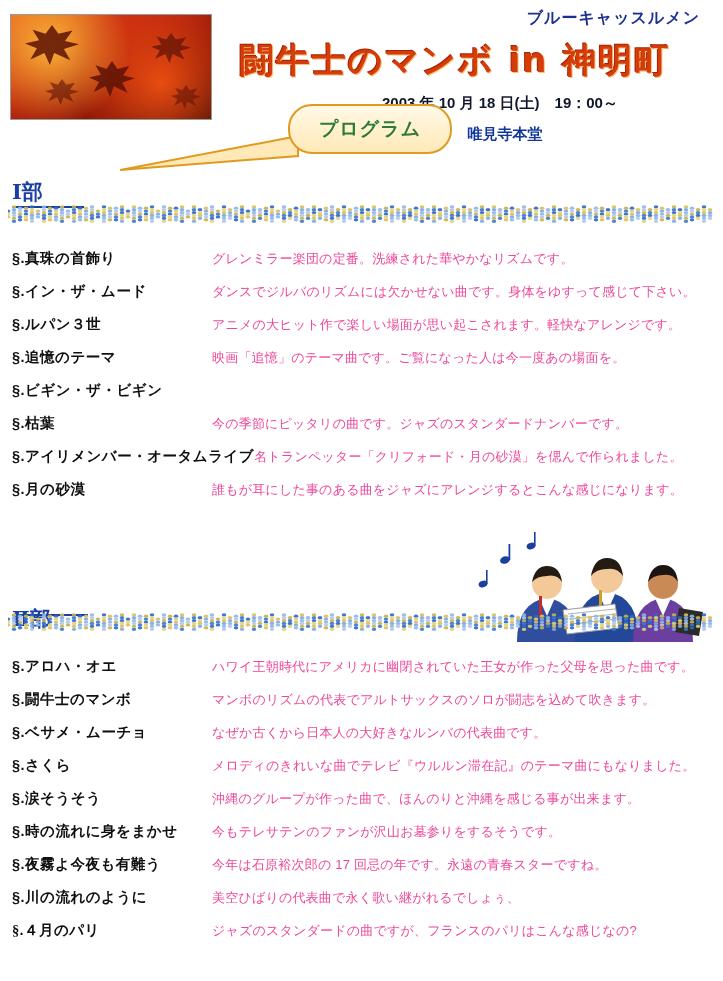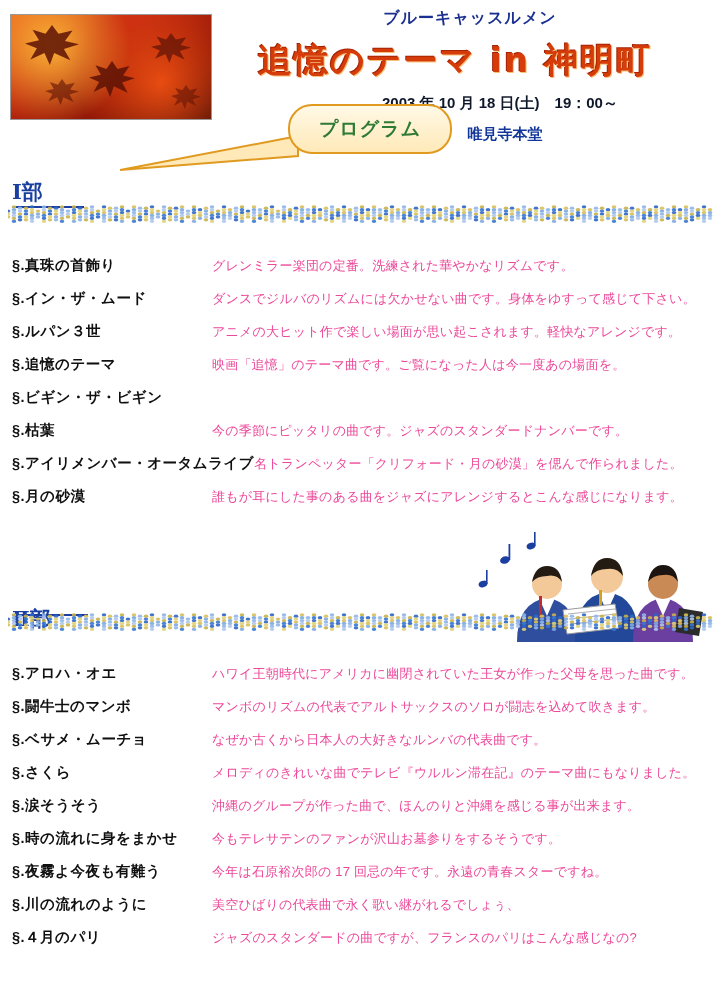--- a/index.html
+++ b/index.html
@@ -48,21 +48,21 @@
   .leaf.l4 { width: 34px; height: 26px; left: 34px; top: 64px; opacity: 0.6;
     clip-path: polygon(50% 0%, 62% 22%, 88% 14%, 74% 40%, 100% 48%, 72% 60%, 84% 88%, 54% 70%, 46% 100%, 36% 70%, 10% 86%, 22% 58%, 0% 46%, 26% 38%, 14% 12%, 38% 22%); }
   .leaf.l5 { width: 30px; height: 24px; left: 160px; top: 70px; opacity: 0.55;
     clip-path: polygon(50% 0%, 62% 22%, 88% 14%, 74% 40%, 100% 48%, 72% 60%, 84% 88%, 54% 70%, 46% 100%, 36% 70%, 10% 86%, 22% 58%, 0% 46%, 26% 38%, 14% 12%, 38% 22%); }
 
   .band-name {
     position: absolute;
     left: 240px;
     top: 8px;
     width: 460px;
-    text-align: center;
+    text-align: right;
     font-size: 16px;
     font-weight: bold;
     color: #1a2f8f;
     letter-spacing: 1px;
   }
   .main-title {
     position: absolute;
     left: 200px;
     top: 38px;
     width: 510px;
@@ -146,21 +146,21 @@
     overflow: hidden;
   }
 
   .song-list {
     position: absolute;
     left: 12px;
     width: 700px;
   }
   .song-row {
     display: flex;
-    align-items: flex-end;
+    align-items: center;
     height: 33px;
   }
   .song-title {
     font-size: 14.5px;
     font-weight: bold;
     color: #101010;
     white-space: nowrap;
     letter-spacing: 0.5px;
   }
   .song-desc {
@@ -186,21 +186,21 @@
 
   <div class="autumn-photo">
     <div class="leaf l1"></div>
     <div class="leaf l2"></div>
     <div class="leaf l3"></div>
     <div class="leaf l4"></div>
     <div class="leaf l5"></div>
   </div>
 
   <div class="band-name">ブルーキャッスルメン</div>
-  <div class="main-title">追憶のテーマ in 神明町</div>
+  <div class="main-title">闘牛士のマンボ in 神明町</div>
   <div class="event-date">2003 年 10 月 18 日(土)　19：00～</div>
   <div class="venue">唯見寺本堂</div>
 
   <svg class="callout-tail" viewBox="0 0 180 42">
     <polygon points="0,40 178,6 178,26" fill="#ffe9b8" stroke="#e09a20" stroke-width="2"></polygon>
   </svg>
 
   <div class="program-callout">
     <span>プログラム</span>
   </div>
@@ -1487,16 +1487,16 @@
     </div>
     <div class="song-row">
       <div class="song-title" style="min-width: 200px;">§.夜霧よ今夜も有難う</div>
       <div class="song-desc">今年は石原裕次郎の 17 回忌の年です。永遠の青春スターですね。</div>
     </div>
     <div class="song-row">
       <div class="song-title" style="min-width: 200px;">§.川の流れのように</div>
       <div class="song-desc">美空ひばりの代表曲で永く歌い継がれるでしょぅ、</div>
     </div>
     <div class="song-row">
-      <div class="song-title" style="min-width: 200px;">§.４月のパリ</div>
+      <div class="song-title" style="min-width: 200px; font-family: Liberation Serif, serif;">§.４月のパリ</div>
       <div class="song-desc">ジャズのスタンダードの曲ですが、フランスのパリはこんな感じなの?</div>
     </div>
   </div>
 
 </body></html>

